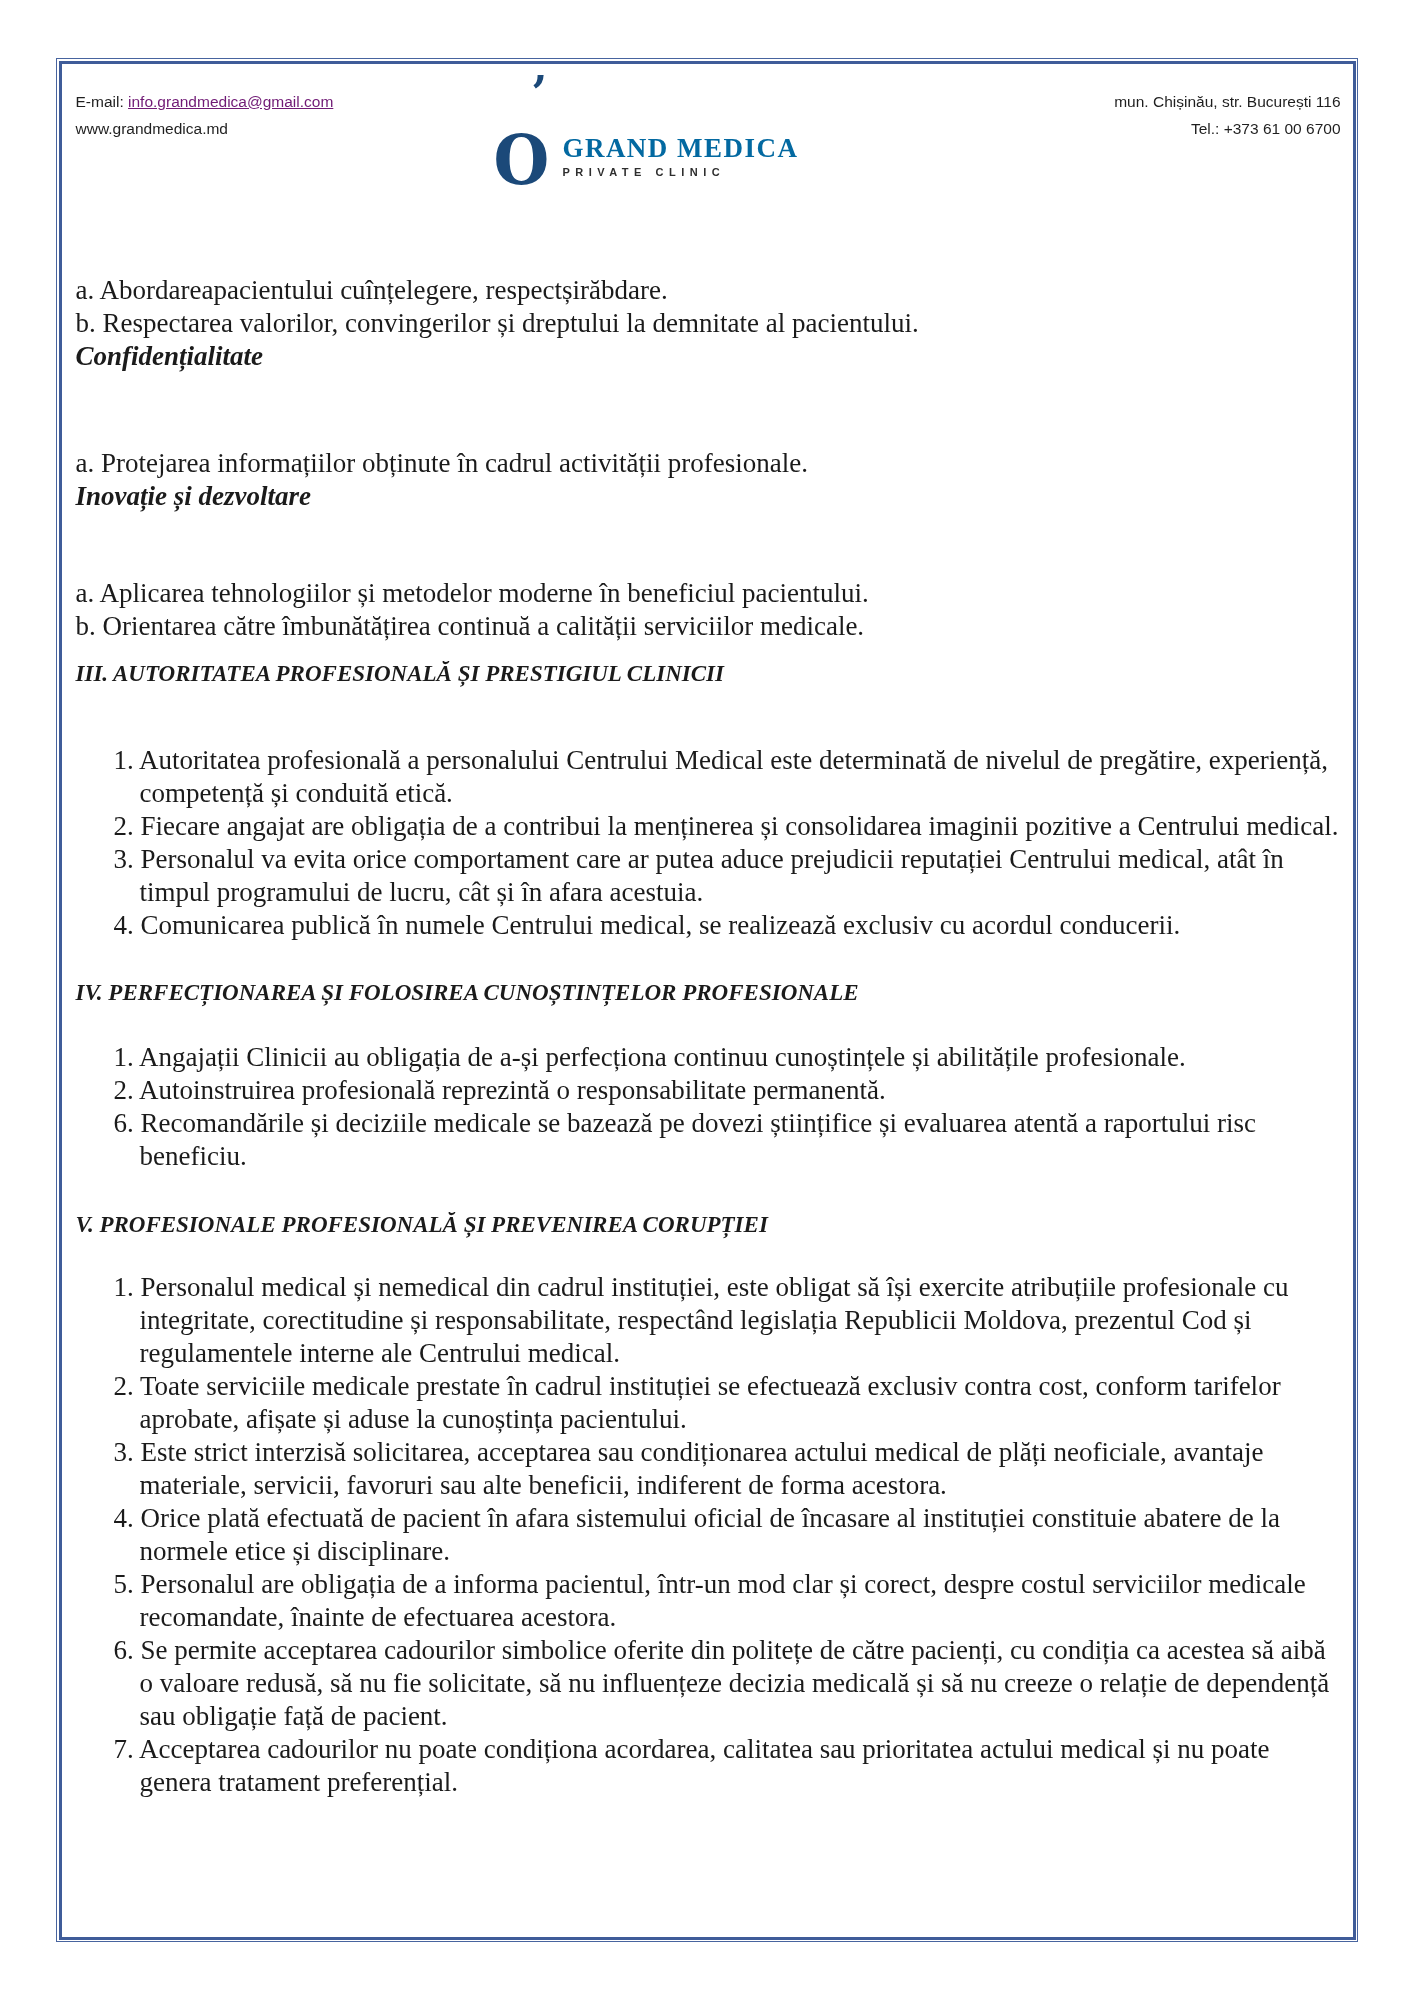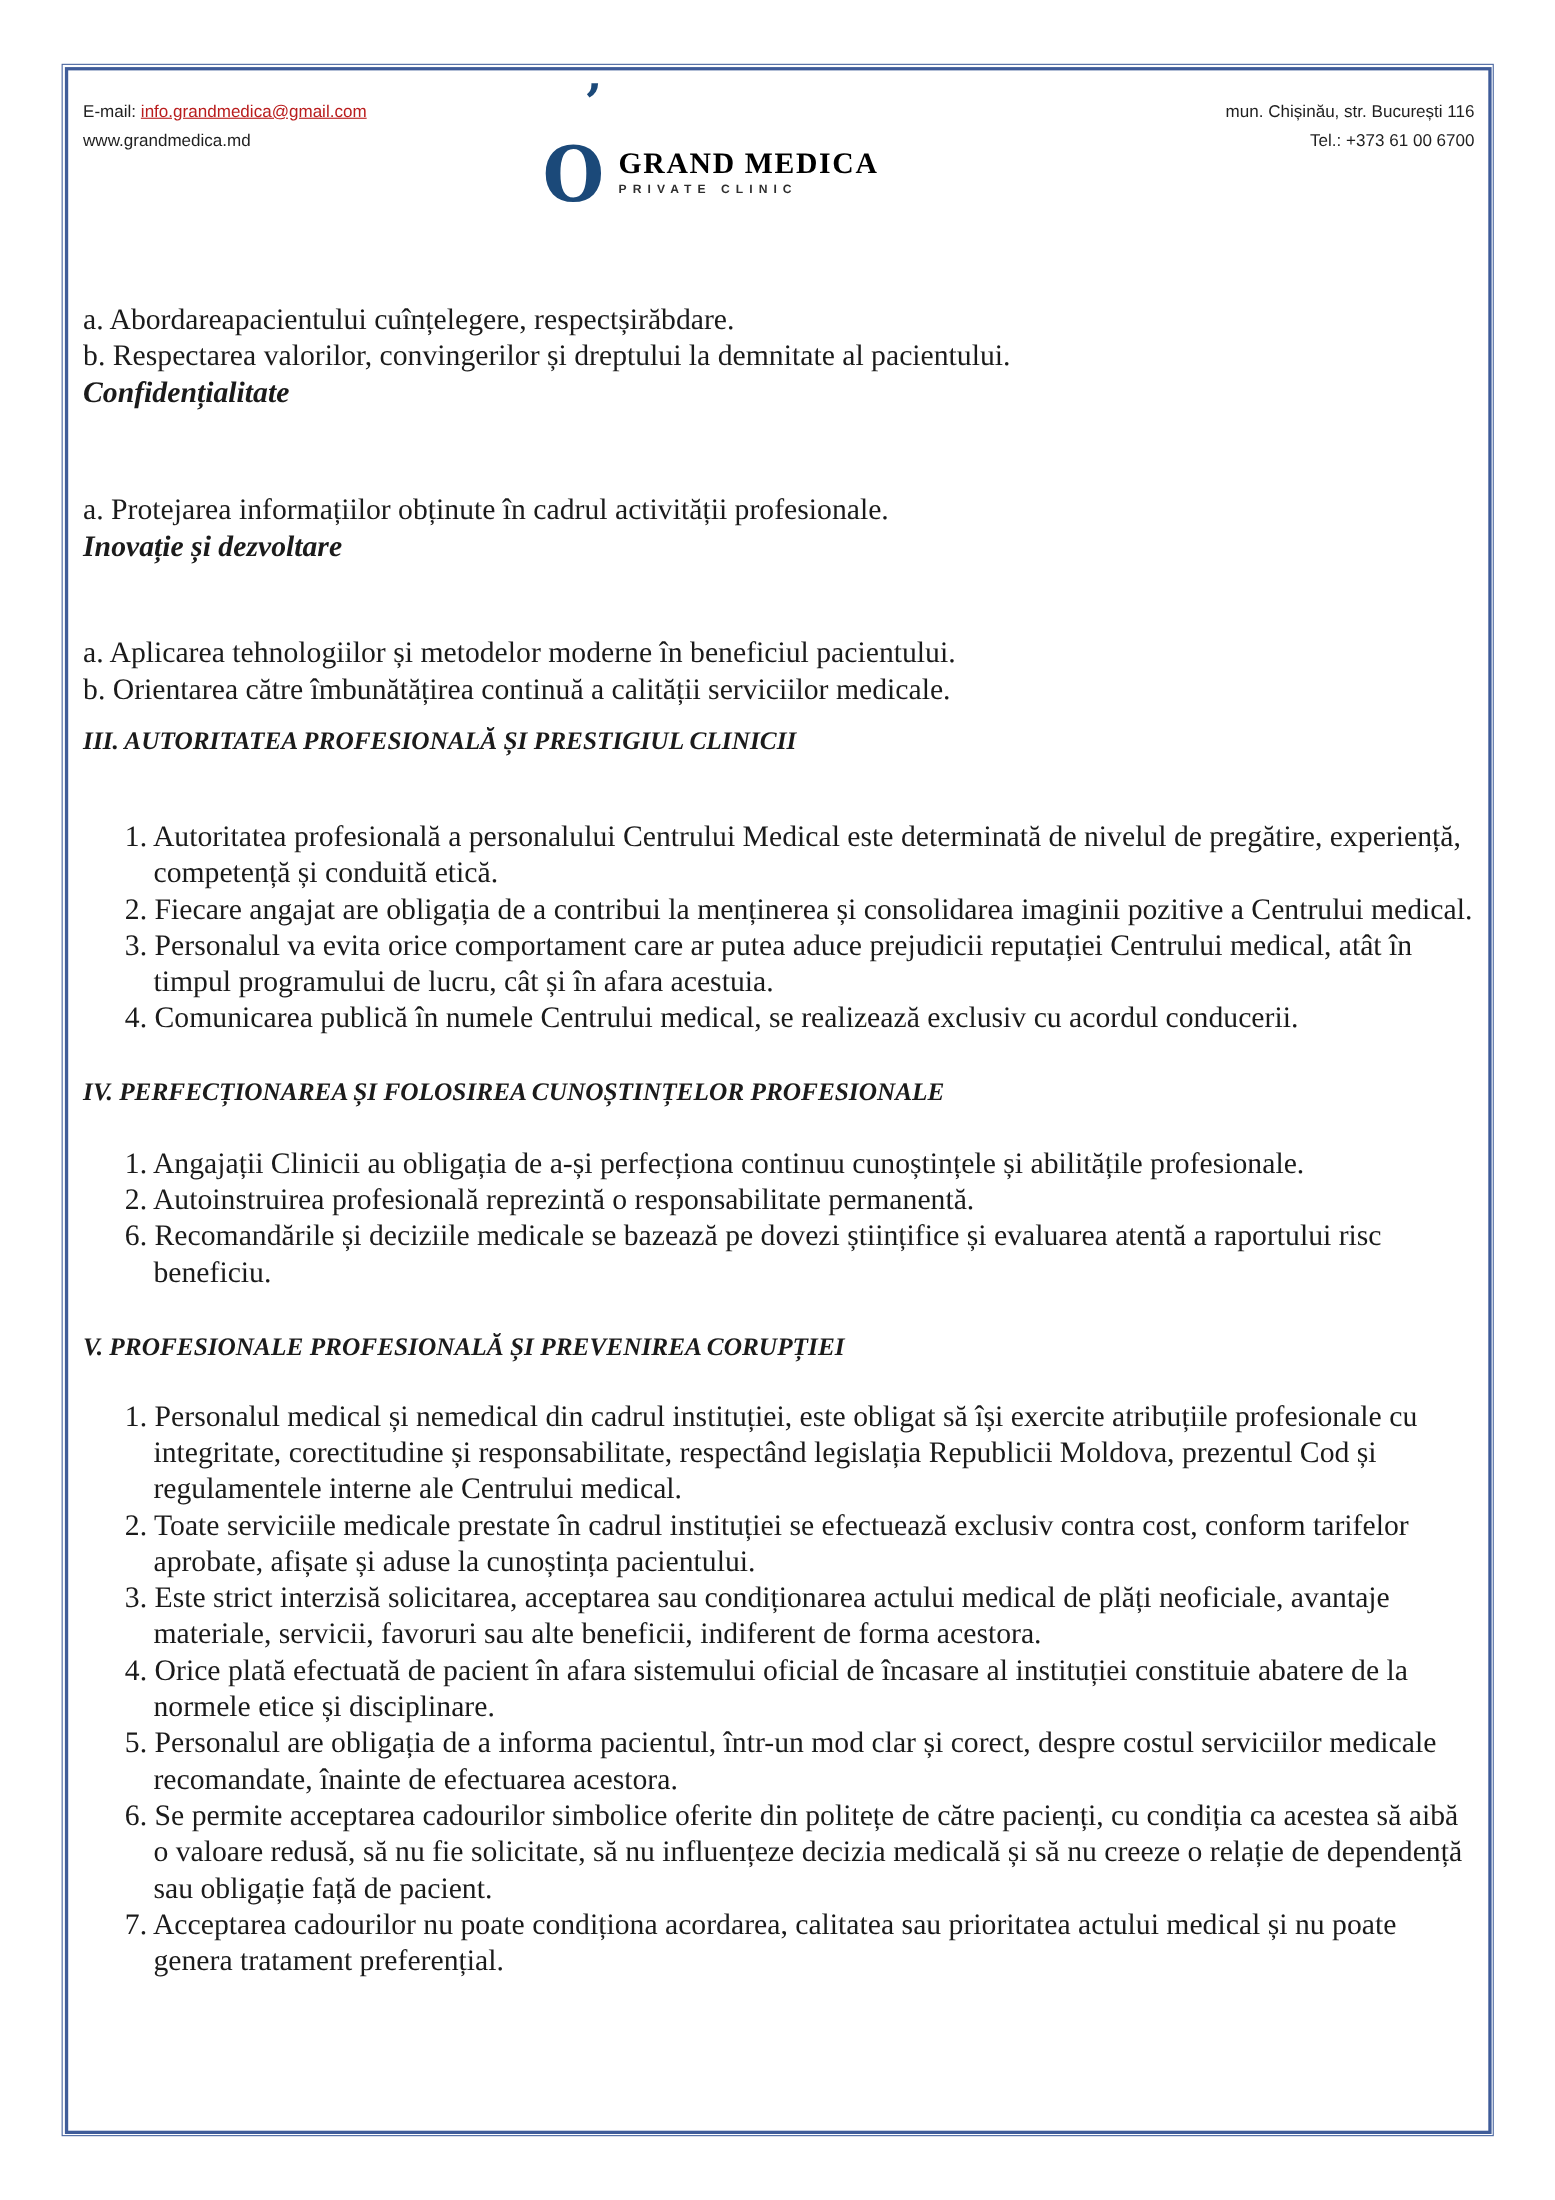--- a/index.html
+++ b/index.html
@@ -15,41 +15,41 @@
   .frame-inner {
     position:absolute; inset:1.5px; border:3px solid #3f5c99;
   }
   
   .hdr {
     display:flex; align-items:flex-start;
     padding:24px 12px 0 14px; height:100px;
     font-family:"Liberation Sans", sans-serif; font-size:15.5px; color:#1f1f1f;
   }
   .hdr-left { width:350px; line-height:27px; }
-  .email-link { color:#b91c1c; text-decoration:underline; cursor:pointer; }
+  .email-link { color:#701a75; text-decoration:underline; cursor:pointer; }
   .hdr-right { width:350px; line-height:27px; text-align:right; }
   .logo {
     flex:1; display:flex; justify-content:center; align-items:flex-end;
     gap:15px; transform:translateX(-62px); margin-top:-4px;
   }
   .monogram { position:relative; width:54px; height:94px; }
   .mono-o {
     position:absolute; bottom:-14px; left:0;
     font-family:"DejaVu Serif","Liberation Serif",serif; font-weight:700;
     font-size:64px; line-height:1; color:#1b4979; transform:scaleY(1.08);
   }
   .mono-apo {
     position:absolute; top:-14px; right:0px;
     font-family:"DejaVu Serif","Liberation Serif",serif; font-weight:700;
     font-size:46px; line-height:1; color:#1b4979;
   }
   .logo-text { display:flex; flex-direction:column; padding-bottom:0px; }
   .logo-name {
     font-family:"Liberation Serif", serif; font-weight:700; font-size:27px;
-    letter-spacing:1.5px; color:#000000; line-height:1;
+    letter-spacing:1.5px; color:#0369a1; line-height:1;
   }
   .logo-tag {
     font-family:"Liberation Sans", sans-serif; font-weight:700; font-size:11px;
     letter-spacing:5.5px; color:#2e2e2e; margin-top:5px; line-height:1;
   }
   
   .content {
     margin-top:86px; padding:0 12px 0 14px;
     font-size:27px; line-height:33px;
   }

